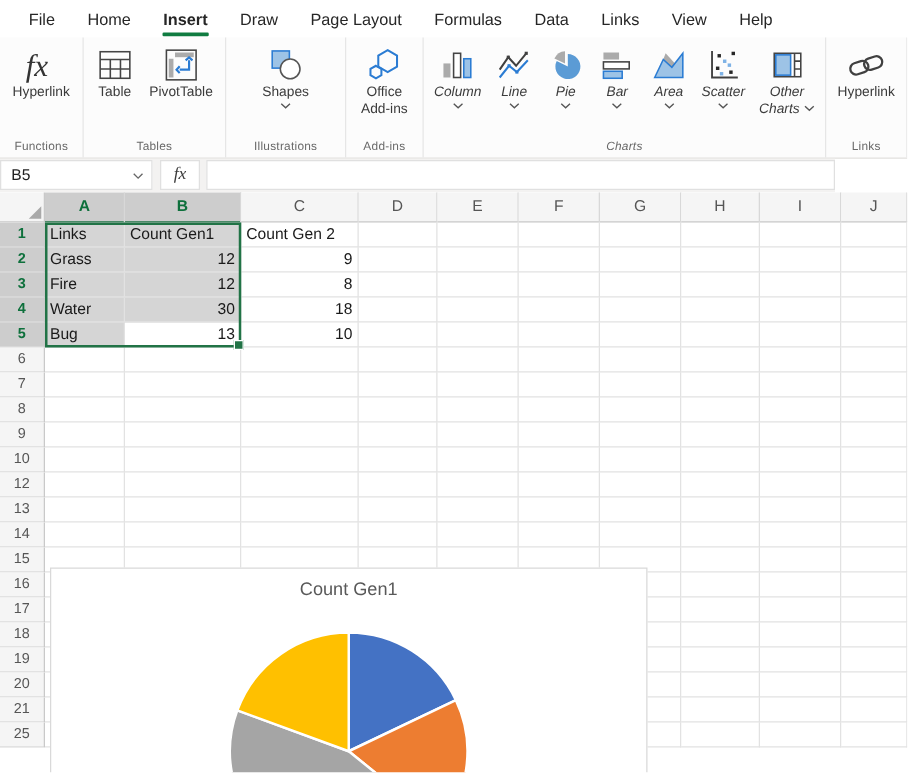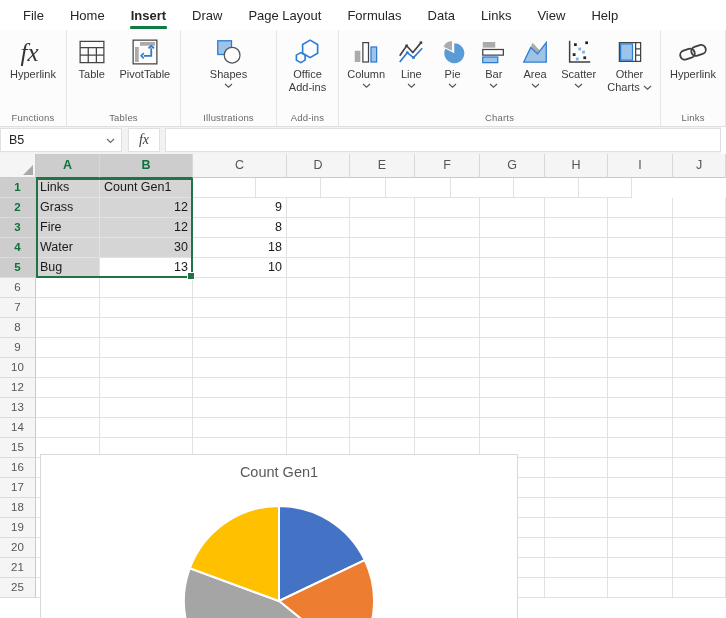--- a/index.html
+++ b/index.html
@@ -21,21 +21,21 @@
   .rgroup{position:relative;border-right:1px solid #E6E6E6;box-sizing:border-box;
           display:flex;justify-content:space-evenly;align-items:flex-start;padding-top:5px;}
   .rgroup-label{position:absolute;left:0;bottom:3px;width:100%;text-align:center;
           font-size:9.5px;color:#696969;letter-spacing:.2px;}
   .rbtn{display:flex;flex-direction:column;align-items:center;padding:1px 3px;
         font-size:11px;line-height:13px;color:#3b3b3b;text-align:center;cursor:default;}
   .rbtn .ric{height:32px;display:flex;align-items:center;justify-content:center;}
   .chev{margin-top:1px;line-height:6px;}
 
   
-  .formula-row{position:absolute;left:0;top:127px;width:721px;height:27px;background:#F3F2F1;
+  .formula-row{position:absolute;left:0;top:127px;width:668px;height:27px;background:#F3F2F1;
                display:flex;align-items:stretch;box-sizing:border-box;padding:1px 0 2px 0;}
   .name-box{width:122px;background:#fff;border:1px solid #E0E0E0;display:flex;align-items:center;
             padding-left:8px;font-size:12.5px;color:#222;box-sizing:border-box;}
   .name-box .nb-chev{margin-left:auto;margin-right:6px;}
   .fx-btn{width:32px;margin-left:6px;background:#fff;border:1px solid #E0E0E0;display:flex;
           align-items:center;justify-content:center;box-sizing:border-box;
           font-family:"Liberation Serif",serif;font-style:italic;font-size:14px;color:#3a3a3a;}
   .formula-input{flex:1;margin-left:5px;background:#fff;border:1px solid #E0E0E0;box-sizing:border-box;}
 
   
@@ -147,21 +147,21 @@
             <svg width="30" height="30" viewBox="0 0 24 24" fill="none" stroke="#2B7CD3" stroke-width="1.3">
               <path d="M14.5 2.5 L20.5 6 L20.5 13 L14.5 16.5 L8.5 13 L8.5 6 Z"></path>
               <path d="M7 12.5 L10.5 14.5 L10.5 18.5 L7 20.5 L3.5 18.5 L3.5 14.5 Z"></path>
             </svg>
           </div>
           <div>Office</div>
           <div>Add-ins</div>
         </div>
         <div class="rgroup-label">Add-ins</div>
       </div>
-      <div class="rgroup" style="width: 322px;">
+      <div class="rgroup" style="width: 322px; font-style: italic;">
         <div class="rbtn">
           <div class="ric">
             <svg width="30" height="30" viewBox="0 0 24 24">
               <rect x="3" y="11" width="4.5" height="9" fill="#ABABAB"></rect>
               <rect x="9.5" y="4.5" width="4.5" height="15.5" fill="#fff" stroke="#444"></rect>
               <rect x="16" y="8" width="4.5" height="12" fill="#9DC3E6" stroke="#2B7CD3"></rect>
             </svg>
           </div>
           <div>Column</div>
           <div class="chev"><svg width="9" height="6" viewBox="0 0 9 6">
@@ -299,20 +299,21 @@
         <div class="colh" style="width: 65px;">G</div>
         <div class="colh" style="width: 63px;">H</div>
         <div class="colh" style="width: 65px;">I</div>
         <div class="colh" style="width: 53px;">J</div>
       </div>
     <div id="gridbody">
         <div class="grow">
           <div class="rowh sel">1</div>
           <div class="cell sel-fill" style="width: 64px;">Links</div>
           <div class="cell sel-fill" style="width: 93px;">Count Gen1</div>
+          <div class="cell" style="width: 94px;">Count Gen 2</div>
           <div class="cell" style="width: 63px;"></div>
           <div class="cell" style="width: 65px;"></div>
           <div class="cell" style="width: 65px;"></div>
           <div class="cell" style="width: 65px;"></div>
           <div class="cell" style="width: 63px;"></div>
           <div class="cell" style="width: 65px;"></div>
           <div class="cell" style="width: 53px;"></div>
         </div>
         <div class="grow">
           <div class="rowh sel">2</div>

